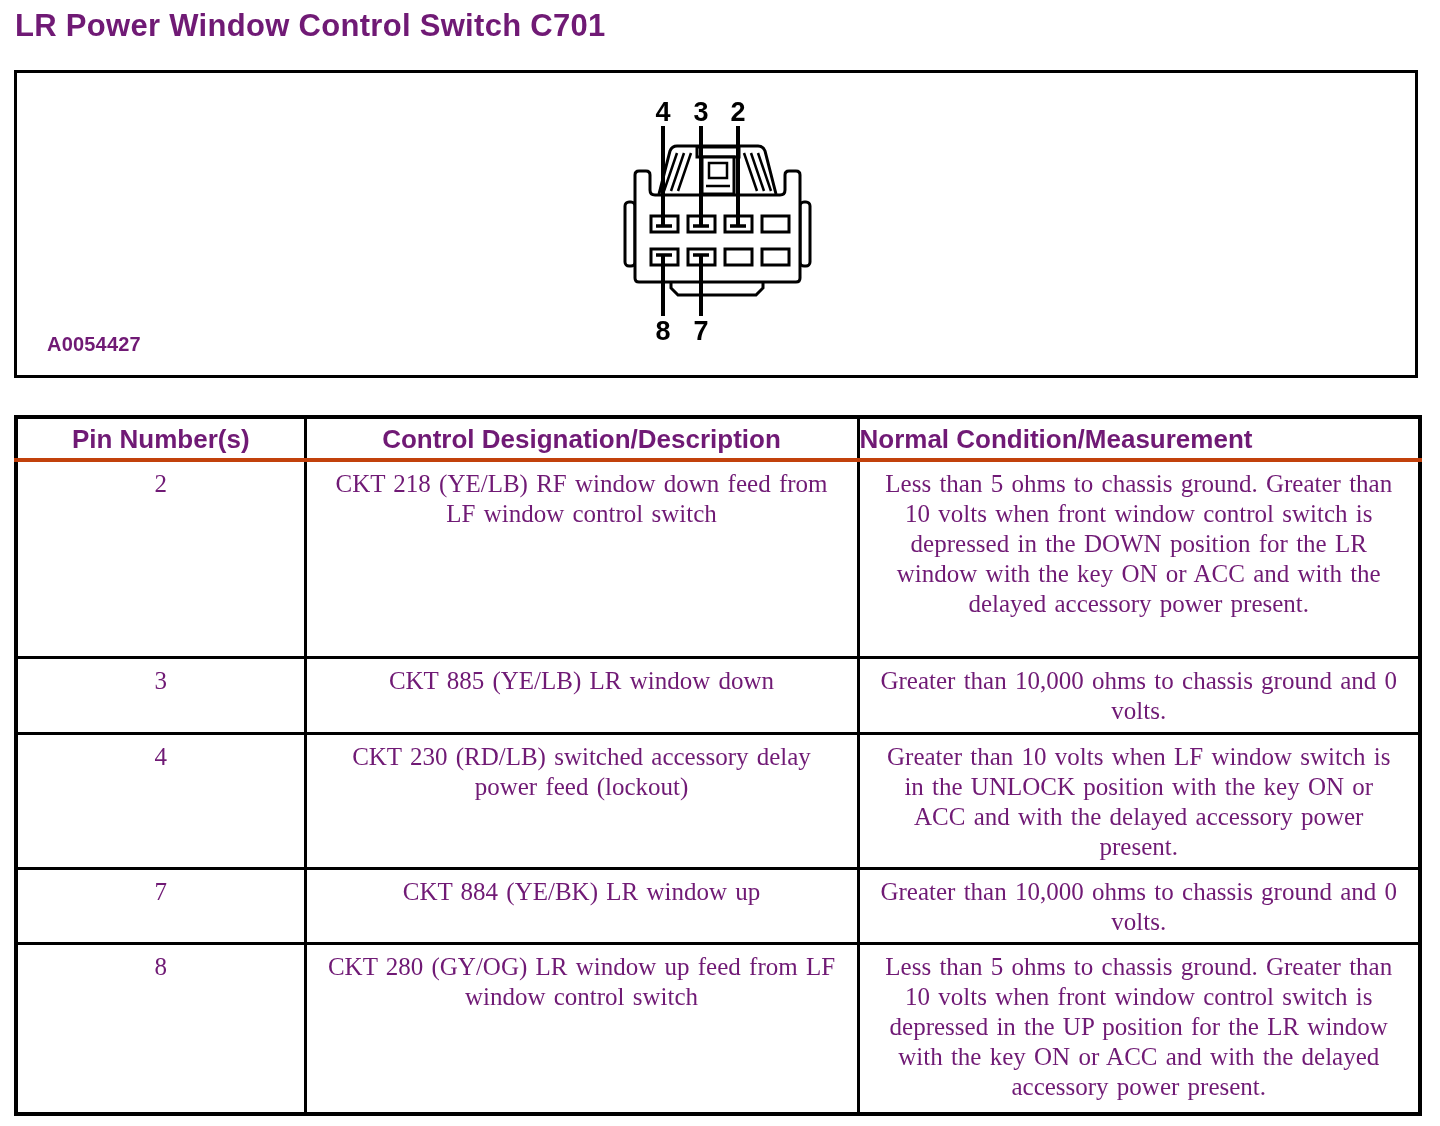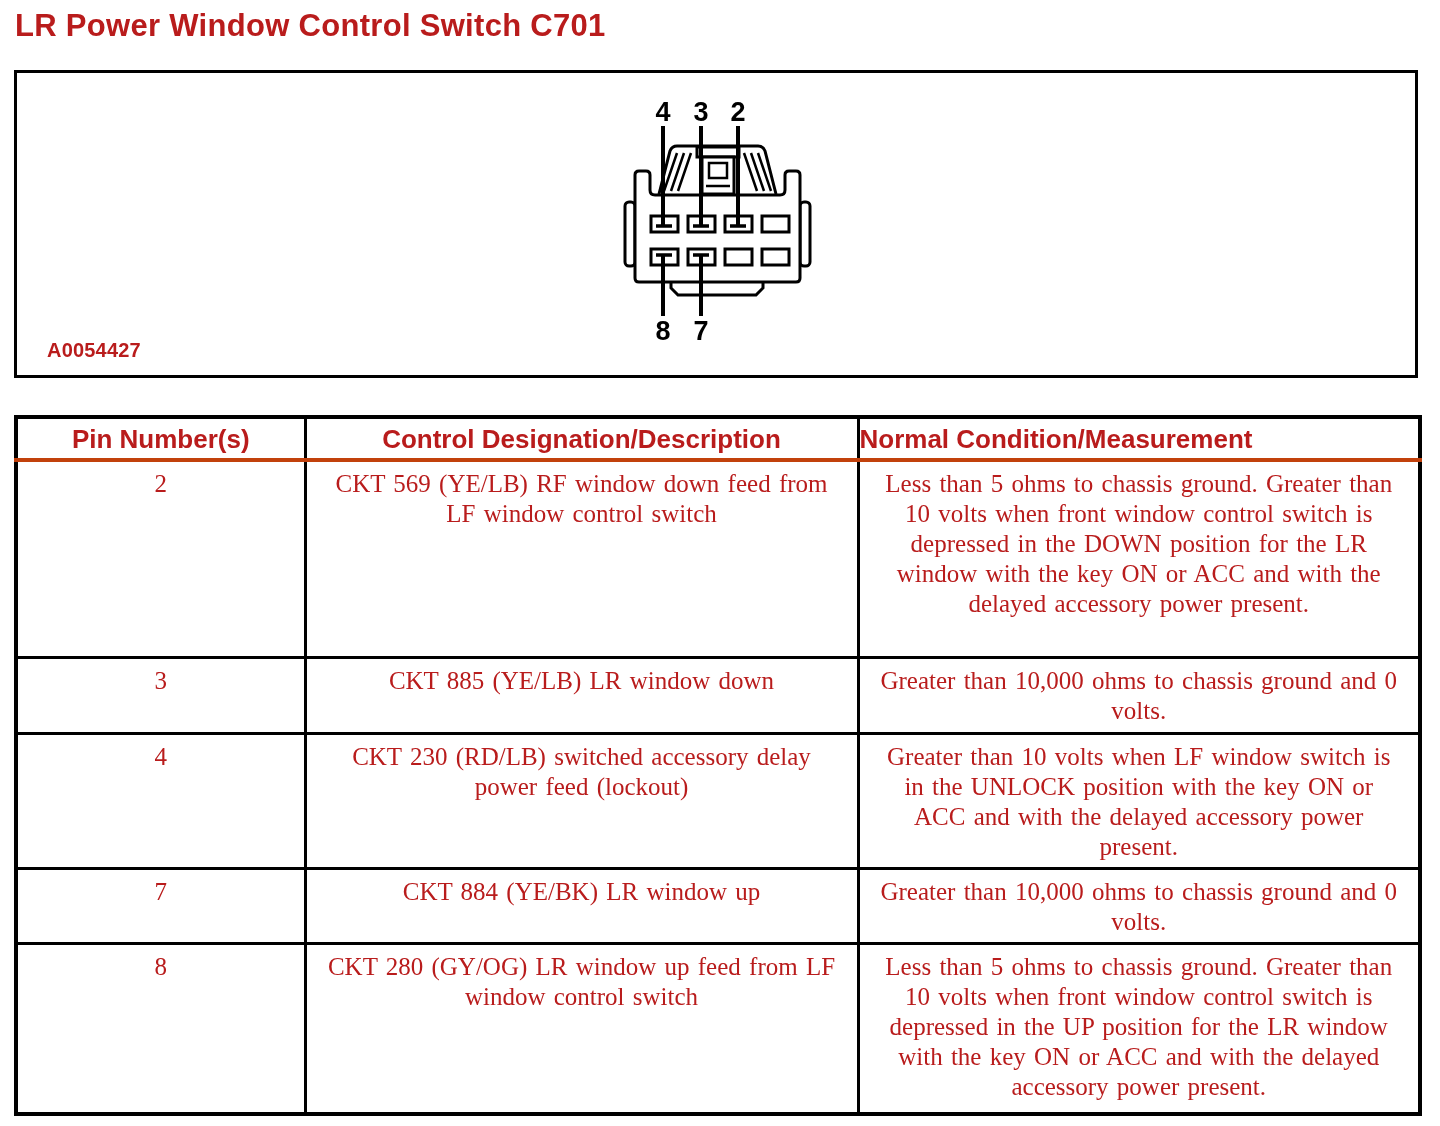--- a/index.html
+++ b/index.html
@@ -1,21 +1,21 @@
 <!DOCTYPE html>
 <html><head>
 <meta charset="utf-8">
 <style>
   html, body { margin: 0; padding: 0; background: #ffffff; }
   .page {
     position: relative;
     width: 1440px;
     height: 1116px;
     background: #ffffff;
-    color: #b91c1c;
+    color: #701a75;
     overflow: hidden;
     font-family: "Liberation Serif", serif;
   }
   .page-title {
     position: absolute;
     left: 15px;
     top: 8px;
     font-family: "Liberation Sans", sans-serif;
     font-weight: bold;
     font-size: 31px;
@@ -34,21 +34,21 @@
   .connector-svg {
     position: absolute;
     left: 598px;
     top: 22px;
     width: 200px;
     height: 252px;
   }
   .figure-id {
     position: absolute;
     left: 30px;
-    top: 266px;
+    top: 260px;
     font-family: "Liberation Sans", sans-serif;
     font-weight: bold;
     font-size: 20px;
     letter-spacing: 0.2px;
   }
   .pin-table {
     position: absolute;
     left: 14px;
     top: 415px;
     width: 1408px;
@@ -151,21 +151,21 @@
     <thead>
       <tr>
         <th class="c1">Pin Number(s)</th>
         <th class="c2">Control Designation/Description</th>
         <th class="c3">Normal Condition/Measurement</th>
       </tr>
     </thead>
     <tbody>
       <tr class="r1">
         <td class="c1">2</td>
-        <td class="c2">CKT 569 (YE/LB) RF window down feed from LF window control switch</td>
+        <td class="c2">CKT 218 (YE/LB) RF window down feed from LF window control switch</td>
         <td class="c3">Less than 5 ohms to chassis ground. Greater than 10 volts when front window control switch is depressed in the DOWN position for the LR window with the key ON or ACC and with the delayed accessory power present.</td>
       </tr>
       <tr class="r2">
         <td class="c1">3</td>
         <td class="c2">CKT 885 (YE/LB) LR window down</td>
         <td class="c3">Greater than 10,000 ohms to chassis ground and 0 volts.</td>
       </tr>
       <tr class="r3">
         <td class="c1">4</td>
         <td class="c2">CKT 230 (RD/LB) switched accessory delay power feed (lockout)</td>

